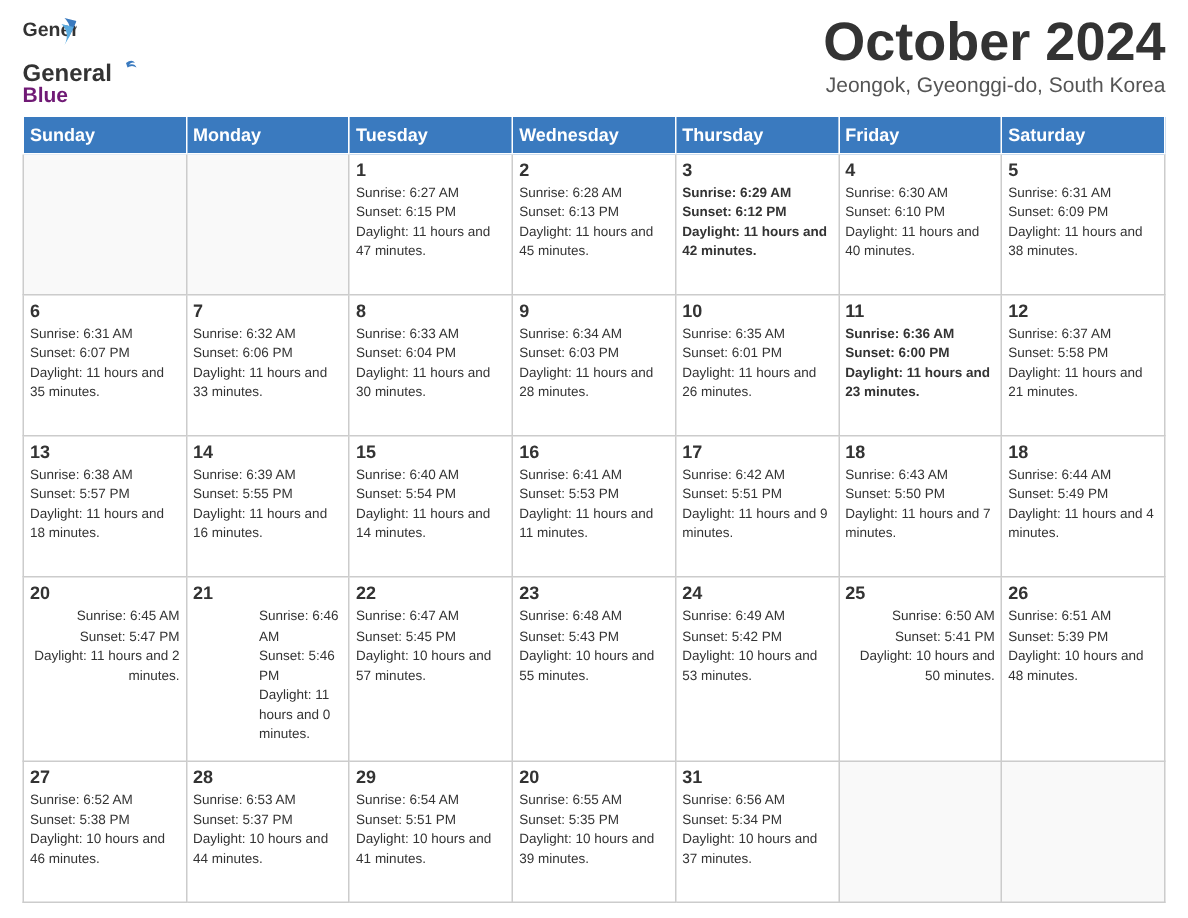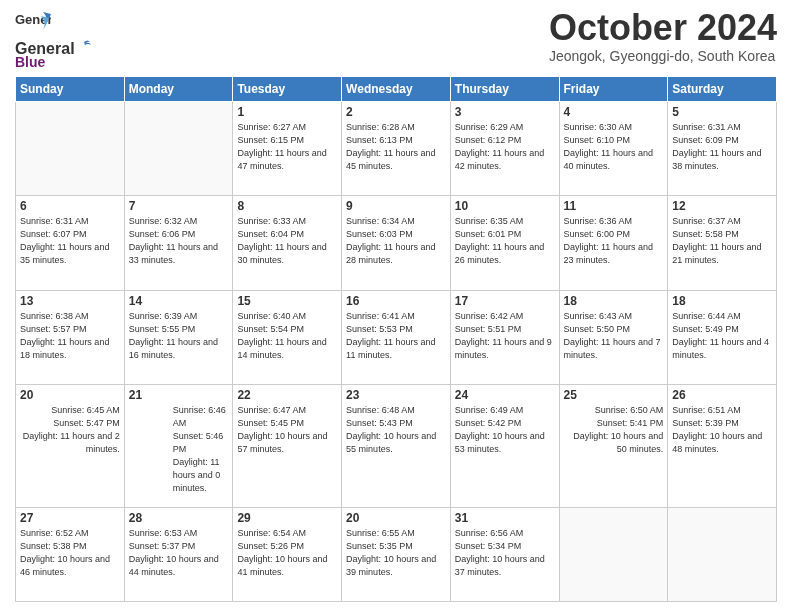--- a/index.html
+++ b/index.html
@@ -22,20 +22,21 @@
       justify-content: space-between;
       align-items: flex-start;
       margin-bottom: 6px;
     }
     .logo {
       display: flex;
       flex-direction: column;
       align-items: flex-start;
     }
     .title-block {
+      text-align: right;
     }
     .month-title {
       font-size: 36px;
       font-weight: bold;
       color: #333;
       line-height: 1;
     }
     .subtitle {
       font-size: 14px;
       color: #555;
@@ -129,21 +130,21 @@
 Daylight: 11 hours and 47 minutes.</div>
           </td>
           <td>
             <span class="day-num">2</span>
             <div class="day-info" style="white-space: pre-line;">Sunrise: 6:28 AM
 Sunset: 6:13 PM
 Daylight: 11 hours and 45 minutes.</div>
           </td>
           <td>
             <span class="day-num">3</span>
-            <div class="day-info" style="white-space: pre-line;">Sunrise: 6:29 AM
+            <div class="day-info" style="white-space: pre-line; font-weight: bold;">Sunrise: 6:29 AM
 Sunset: 6:12 PM
 Daylight: 11 hours and 42 minutes.</div>
           </td>
           <td>
             <span class="day-num">4</span>
             <div class="day-info" style="white-space: pre-line;">Sunrise: 6:30 AM
 Sunset: 6:10 PM
 Daylight: 11 hours and 40 minutes.</div>
           </td>
           <td>
@@ -179,21 +180,21 @@
 Daylight: 11 hours and 28 minutes.</div>
           </td>
           <td>
             <span class="day-num">10</span>
             <div class="day-info" style="white-space: pre-line;">Sunrise: 6:35 AM
 Sunset: 6:01 PM
 Daylight: 11 hours and 26 minutes.</div>
           </td>
           <td>
             <span class="day-num">11</span>
-            <div class="day-info" style="white-space: pre-line;">Sunrise: 6:36 AM
+            <div class="day-info" style="white-space: pre-line; font-weight: bold;">Sunrise: 6:36 AM
 Sunset: 6:00 PM
 Daylight: 11 hours and 23 minutes.</div>
           </td>
           <td>
             <span class="day-num">12</span>
             <div class="day-info" style="white-space: pre-line;">Sunrise: 6:37 AM
 Sunset: 5:58 PM
 Daylight: 11 hours and 21 minutes.</div>
           </td>
         </tr>
@@ -294,21 +295,21 @@
           </td>
           <td>
             <span class="day-num">28</span>
             <div class="day-info" style="white-space: pre-line;">Sunrise: 6:53 AM
 Sunset: 5:37 PM
 Daylight: 10 hours and 44 minutes.</div>
           </td>
           <td>
             <span class="day-num">29</span>
             <div class="day-info" style="white-space: pre-line;">Sunrise: 6:54 AM
-Sunset: 5:26 PM
+Sunset: 5:51 PM
 Daylight: 10 hours and 41 minutes.</div>
           </td>
           <td>
             <span class="day-num">20</span>
             <div class="day-info" style="white-space: pre-line;">Sunrise: 6:55 AM
 Sunset: 5:35 PM
 Daylight: 10 hours and 39 minutes.</div>
           </td>
           <td>
             <span class="day-num">31</span>

